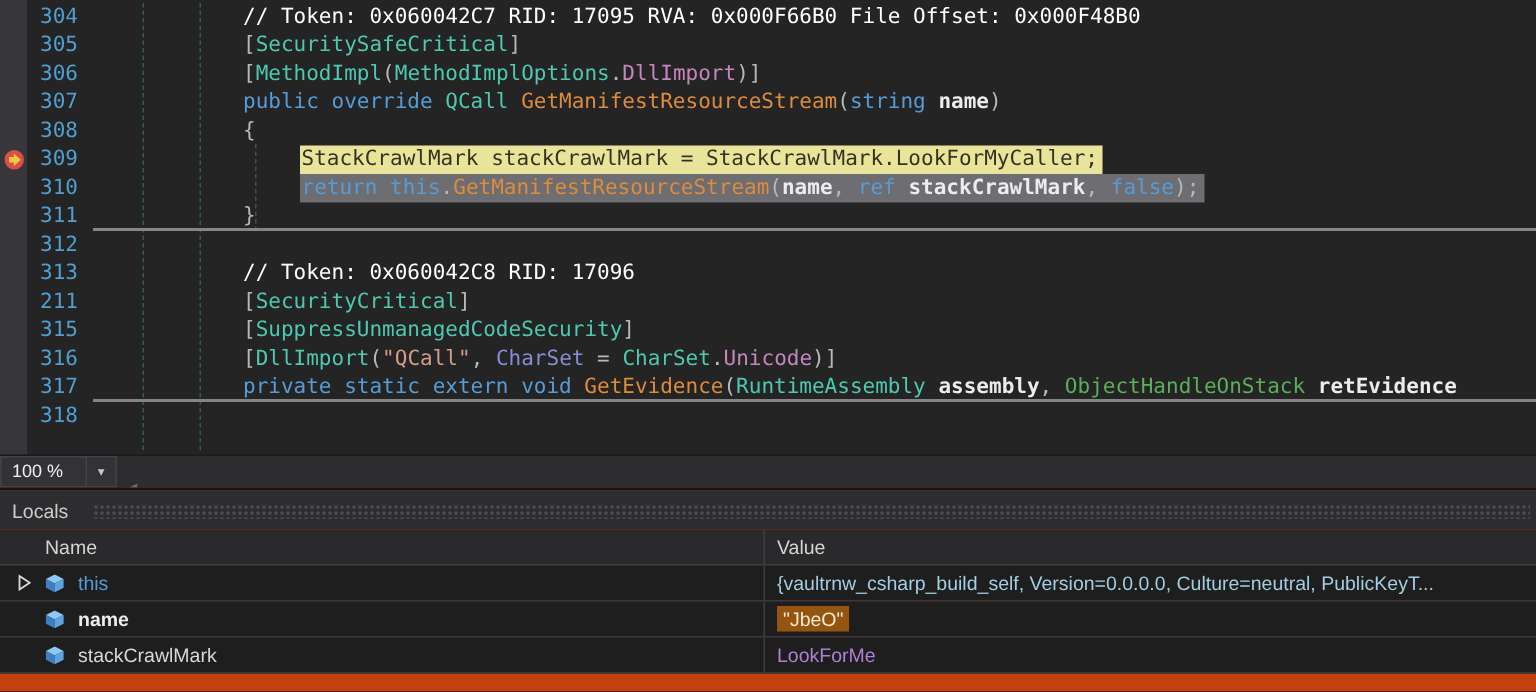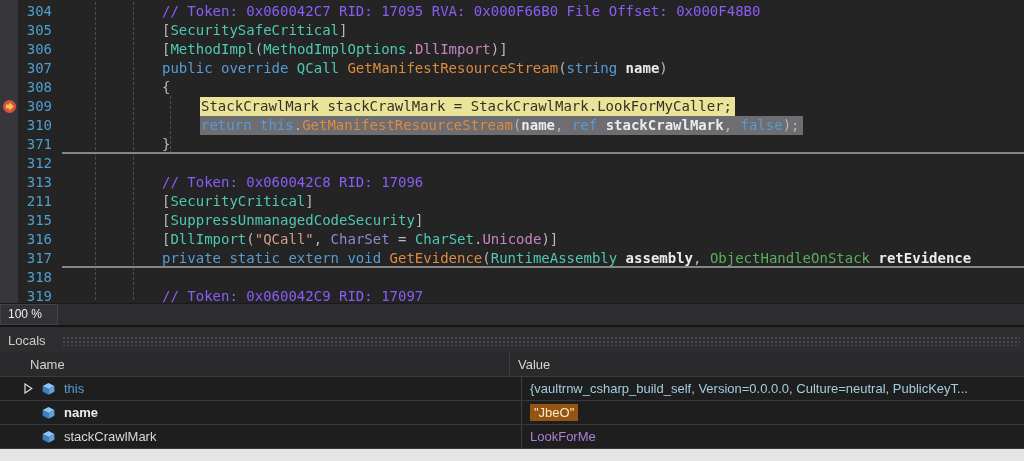--- a/index.html
+++ b/index.html
@@ -18,57 +18,57 @@
   .g3 { left:170px; top:96px; height:58px; }
   #code-lines { position:absolute; top:2px; left:0; width:1024px; }
   .cline { position:relative; height:19px; line-height:19px; display:flex; white-space:pre; }
   .lnum  { flex:none; width:62px; padding-right:10px; text-align:right; color:#4f9fcf; }
   .ltext { white-space:pre; }
   .ind1 { padding-left:100px; }
   .ind2 { padding-left:138px; }
   .hl-y { background:#eae49b; color:#33331f; display:inline-block; padding:0 3px 0 1px; }
   .hl-g { background:#6d6d72; display:inline-block; padding:0 3px 0 1px; }
   .divider { position:absolute; left:62px; right:0; bottom:0; height:2px; background:#858585; }
-  .tok-com { color:#8b5cf6; }
+  .tok-com { color:#ffffff; }
   .tok-typ { color:#4ec9b0; }
   .tok-kw  { color:#569cd6; }
   .tok-mth { color:#dd8c3e; }
   .tok-pun { color:#b8b8b8; }
   .tok-par { color:#ececec; font-weight:bold; }
   .tok-enm { color:#c586c0; }
   .tok-str { color:#d69d85; }
   .tok-named { color:#8a8ad8; }
   .tok-stru { color:#5bae5b; }
   .tok-hl-dark { color:#33331f; }
   .bp-glyph { position:absolute; left:2px; top:2px; width:15px; height:15px; z-index:3; }
 
   
   .zoombar { position:absolute; top:303px; left:0; width:1024px; height:22px;
-             background:#2d2d30; border-top:1px solid #1a1a1a; display:flex; align-items:flex-start;flex-direction:column; }
+             background:#2d2d30; border-top:1px solid #1a1a1a; display:flex; align-items:center; }
   .zoom-box { width:58px; background:#333337; border:1px solid #434346; color:#f0f0f0;
               font-size:12px; line-height:19px; padding-left:7px; }
   .zoom-drop { width:20px; background:#333337; border:1px solid #434346; border-left:none;
                color:#c8c8c8; text-align:center; font-size:9px; line-height:19px; }
   .hscroll { flex:1; margin-left:4px; background:#3e3e42; position:relative; }
   .scroll-left { position:absolute; left:4px; top:0; color:#6e6e72; font-size:11px; line-height:21px; }
 
   
   .locals { position:absolute; top:325px; left:0; width:1024px; height:136px;
-            background:#e5e5e5; border-top:2px solid #151515; font-size:13px; }
+            background:#c2410c; border-top:2px solid #151515; font-size:13px; }
   .locals-title { height:26px; background:#2d2d30; display:flex; align-items:center;
                   padding-left:8px; color:#cccccc; }
   .grip { flex:1; height:10px; margin:2px 4px 0 16px;
           background-image:radial-gradient(#4a4a4e 1px, transparent 1.3px);
           background-size:4px 4px; }
   .locals-header { height:24px; display:flex; background:#2a2a2c;
                    border-bottom:1px solid #3e3e42; color:#d4d4d4; }
   .col-name  { width:510px; line-height:23px; padding-left:30px; border-right:1px solid #3e3e42; }
   .col-value { flex:1; line-height:23px; padding-left:8px; }
   .lrow { height:24px; display:flex; border-bottom:1px solid #38383c; background:#1e1e1e; }
-  .lname { width:510px; display:flex; align-items:center; border-right:1px solid #3e3e42;margin-left:12px; }
+  .lname { width:510px; display:flex; align-items:center; border-right:1px solid #3e3e42; }
   .lval  { flex:1; display:flex; align-items:center; padding-left:8px;
            white-space:nowrap; overflow:hidden; }
   .exp-slot { width:16px; margin-left:12px; display:flex; align-items:center; }
   .var-icon { width:14px; margin-left:2px; display:flex; align-items:center; }
   .lbl { margin-left:8px; }
   .n-blue { color:#569cd6; }
   .n-bold-white { color:#ececec; font-weight:bold; }
   .n-white { color:#d8d8d8; }
   .v-cyan { color:#a3cde0; }
   .v-changed-orange { background:#955510; color:#f5ead0; padding:1px 4px; }
@@ -88,29 +88,28 @@
         <div class="cline"><span class="lnum">304</span><span class="ltext ind1"><span class="tok-com">// Token: 0x060042C7 RID: 17095 RVA: 0x000F66B0 File Offset: 0x000F48B0</span></span></div>
         <div class="cline"><span class="lnum">305</span><span class="ltext ind1"><span class="tok-pun">[</span><span class="tok-typ">SecuritySafeCritical</span><span class="tok-pun">]</span></span></div>
         <div class="cline"><span class="lnum">306</span><span class="ltext ind1"><span class="tok-pun">[</span><span class="tok-typ">MethodImpl</span><span class="tok-pun">(</span><span class="tok-typ">MethodImplOptions</span><span class="tok-pun">.</span><span class="tok-enm">DllImport</span><span class="tok-pun">)]</span></span></div>
         <div class="cline"><span class="lnum">307</span><span class="ltext ind1"><span class="tok-kw">public override </span><span class="tok-typ">QCall </span><span class="tok-mth">GetManifestResourceStream</span><span class="tok-pun">(</span><span class="tok-kw">string</span><span class="tok-pun"> </span><span class="tok-par">name</span><span class="tok-pun">)</span></span></div>
         <div class="cline"><span class="lnum">308</span><span class="ltext ind1"><span class="tok-pun">{</span></span></div>
         <div class="cline"><span class="lnum">309</span><span class="ltext ind2"><span class="hl-y"><span class="tok-hl-dark">StackCrawlMark stackCrawlMark = StackCrawlMark.LookForMyCaller;</span></span></span><div class="bp-glyph"><svg width="15" height="15" viewBox="0 0 15 15">
               <circle cx="7.5" cy="7.5" r="6.5" fill="#d8504a"></circle>
               <path d="M4 5.6 h3.2 v-2.4 l4.6 4.3 -4.6 4.3 v-2.4 h-3.2 z" fill="#f4c63f"></path>
             </svg></div></div>
         <div class="cline"><span class="lnum">310</span><span class="ltext ind2"><span class="hl-g"><span class="tok-kw">return this</span><span class="tok-pun">.</span><span class="tok-mth">GetManifestResourceStream</span><span class="tok-pun">(</span><span class="tok-par">name</span><span class="tok-pun">, </span><span class="tok-kw">ref</span><span class="tok-pun"> </span><span class="tok-par">stackCrawlMark</span><span class="tok-pun">, </span><span class="tok-kw">false</span><span class="tok-pun">);</span></span></span></div>
-        <div class="cline"><span class="lnum">371</span><span class="ltext ind1"><span class="tok-pun">}</span></span><div class="divider"></div></div>
+        <div class="cline"><span class="lnum">311</span><span class="ltext ind1"><span class="tok-pun">}</span></span><div class="divider"></div></div>
         <div class="cline"><span class="lnum">312</span><span class="ltext ind1"></span></div>
         <div class="cline"><span class="lnum">313</span><span class="ltext ind1"><span class="tok-com">// Token: 0x060042C8 RID: 17096</span></span></div>
         <div class="cline"><span class="lnum">211</span><span class="ltext ind1"><span class="tok-pun">[</span><span class="tok-typ">SecurityCritical</span><span class="tok-pun">]</span></span></div>
         <div class="cline"><span class="lnum">315</span><span class="ltext ind1"><span class="tok-pun">[</span><span class="tok-typ">SuppressUnmanagedCodeSecurity</span><span class="tok-pun">]</span></span></div>
         <div class="cline"><span class="lnum">316</span><span class="ltext ind1"><span class="tok-pun">[</span><span class="tok-typ">DllImport</span><span class="tok-pun">(</span><span class="tok-str">"QCall"</span><span class="tok-pun">, </span><span class="tok-named">CharSet</span><span class="tok-pun"> = </span><span class="tok-typ">CharSet</span><span class="tok-pun">.</span><span class="tok-enm">Unicode</span><span class="tok-pun">)]</span></span></div>
         <div class="cline"><span class="lnum">317</span><span class="ltext ind1"><span class="tok-kw">private static extern void </span><span class="tok-mth">GetEvidence</span><span class="tok-pun">(</span><span class="tok-typ">RuntimeAssembly</span><span class="tok-pun"> </span><span class="tok-par">assembly</span><span class="tok-pun">, </span><span class="tok-stru">ObjectHandleOnStack</span><span class="tok-pun"> </span><span class="tok-par">retEvidence</span></span><div class="divider"></div></div>
         <div class="cline"><span class="lnum">318</span><span class="ltext ind1"></span></div>
-        <div class="cline"><span class="lnum">319</span><span class="ltext ind1"><span class="tok-com">// Token: 0x060042C9 RID: 17097</span></span></div>
       </div>
   </div>
 
   <div class="zoombar">
     <div class="zoom-box">100 %</div>
     <div class="zoom-drop">
       <span>▾</span>
     </div>
     <div class="hscroll">
       <span class="scroll-left">◂</span>

